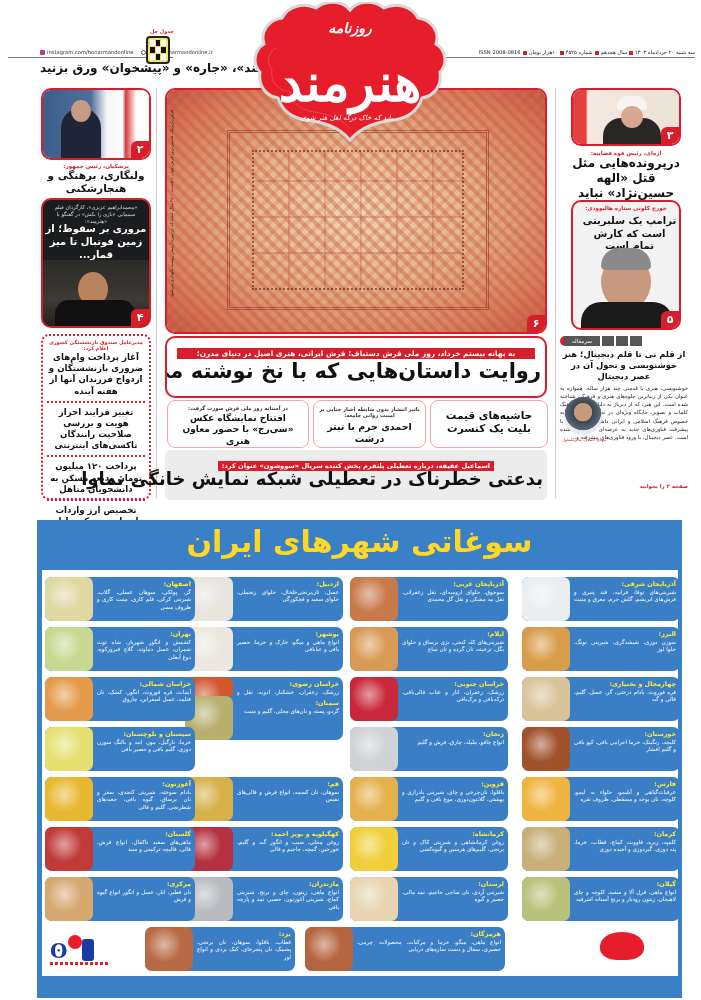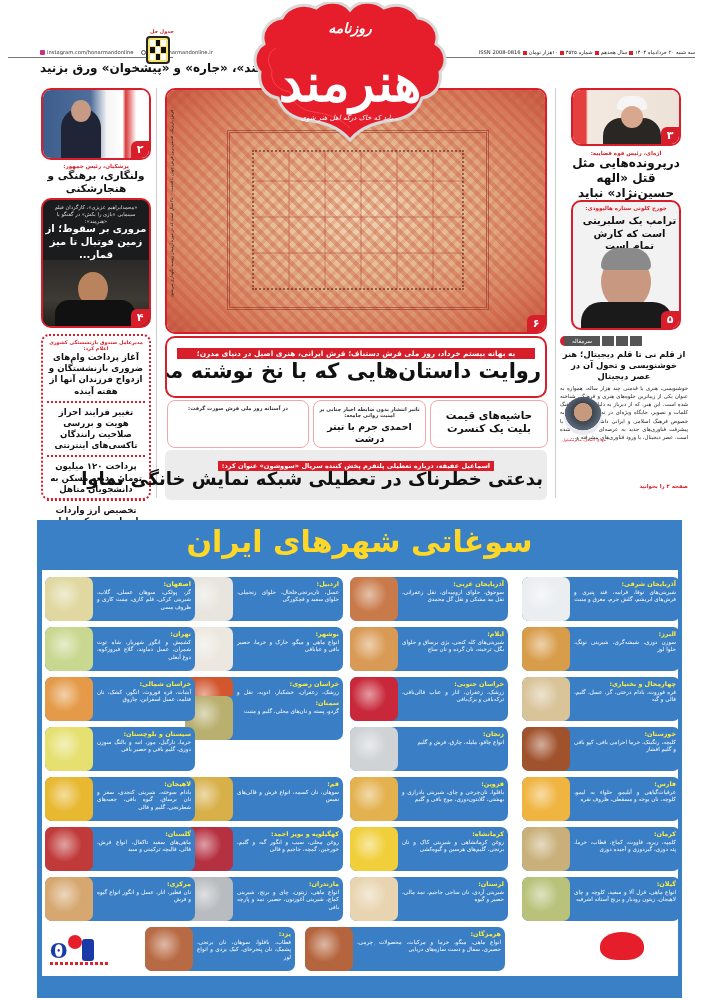--- a/index.html
+++ b/index.html
@@ -130,20 +130,21 @@
 
 <div class="gbox" style="left:430px;top:400px;width:118px;height:48px">
   <div class="headline" style="font-size:10.5px;margin-top:8px;padding:0 8px">حاشیه‌های قیمت بلیت یک کنسرت</div>
 </div>
 <div class="gbox" style="left:313px;top:400px;width:113px;height:48px">
   <div class="kicker" style="margin-top:5px;padding:0 4px">تاثیر انتشار بدون ضابطه اخبار جنایی بر امنیت روانی جامعه:</div>
   <div class="headline" style="font-size:9.5px;margin-top:3px">احمدی جرم با تیتر درشت</div>
 </div>
 <div class="gbox" style="left:167px;top:400px;width:142px;height:48px">
   <div class="kicker" style="margin-top:4px">در آستانه روز ملی فرش صورت گرفت:</div>
+  <div class="headline" style="font-size:9px;margin-top:2px;padding:0 6px">افتتاح نمایشگاه عکس «سی‌رج» با حضور معاون هنری</div>
 </div>
 
 <div class="abs" style="left:165px;top:450px;width:382px;height:50px;background:#ececec;border-radius:6px">
   <div class="abs" style="left:8px;right:8px;top:3px;text-align:center">
     <span style="background:#d81e2a;color:#fff;font-size:6.6px;font-weight:bold;padding:1px 4px;white-space:nowrap">اسماعیل عفیفه، درباره تعطیلی پلتفرم پخش کننده سریال «سووشون» عنوان کرد:</span>
   </div>
   <div class="abs headline" style="left:4px;right:4px;top:18px;font-size:18px;white-space:nowrap;letter-spacing:-0.5px">بدعتی خطرناک در تعطیلی شبکه نمایش خانگی نماوا</div>
 </div>
 
 <div class="vsep" style="left:555px;top:88px;height:410px"></div>
@@ -317,21 +318,21 @@
       <div class="name">خراسان شمالی:</div>
       <div class="desc">آبنبات، قره قوروت، انگور، کشک، نان فتلمه، عسل اسفراین، چاروق</div>
     </div>
     <div class="item" style="left: 45px; top: 727px; width: 150px;">
       <div class="thumb" style="background: radial-gradient(circle at 40% 40%, rgba(255, 255, 255, 0.533) 0px, transparent 45%), rgb(230, 224, 112);"></div>
       <div class="name">سیستان و بلوچستان:</div>
       <div class="desc">خرما، نارگیل، موز، انبه و بالنگ سوزن دوزی، گلیم بافی و حصیر بافی</div>
     </div>
     <div class="item" style="left: 45px; top: 777px; width: 150px;">
       <div class="thumb" style="background: radial-gradient(circle at 40% 40%, rgba(255, 255, 255, 0.533) 0px, transparent 45%), rgb(232, 184, 48);"></div>
-      <div class="name">لاهیجان:</div>
+      <div class="name">آغوزنون:</div>
       <div class="desc">بادام سوخته، شیرینی کنجدی، سفز و نان برساق، گیوه بافی، جعبه‌های شطرنجی، گلیم و قالی</div>
     </div>
     <div class="item" style="left: 45px; top: 827px; width: 150px;">
       <div class="thumb" style="background: radial-gradient(circle at 40% 40%, rgba(255, 255, 255, 0.533) 0px, transparent 45%), rgb(192, 58, 58);"></div>
       <div class="name">گلستان:</div>
       <div class="desc">ماهی‌های سفید تاکفال، انواع فرش، قالی، قالیچه ترکمنی و سبد</div>
     </div>
     <div class="item" style="left: 45px; top: 877px; width: 150px;">
       <div class="thumb" style="background: radial-gradient(circle at 40% 40%, rgba(255, 255, 255, 0.533) 0px, transparent 45%), rgb(214, 168, 112);"></div>
       <div class="name">مرکزی:</div>

